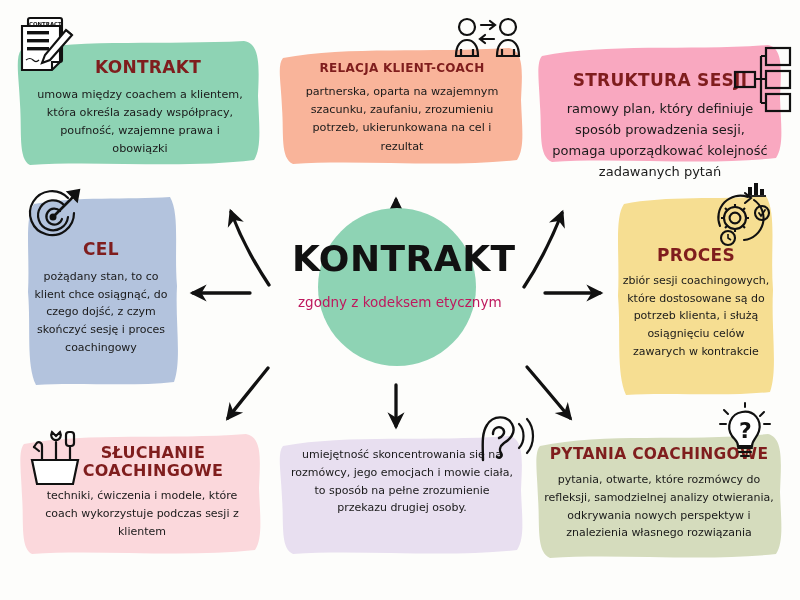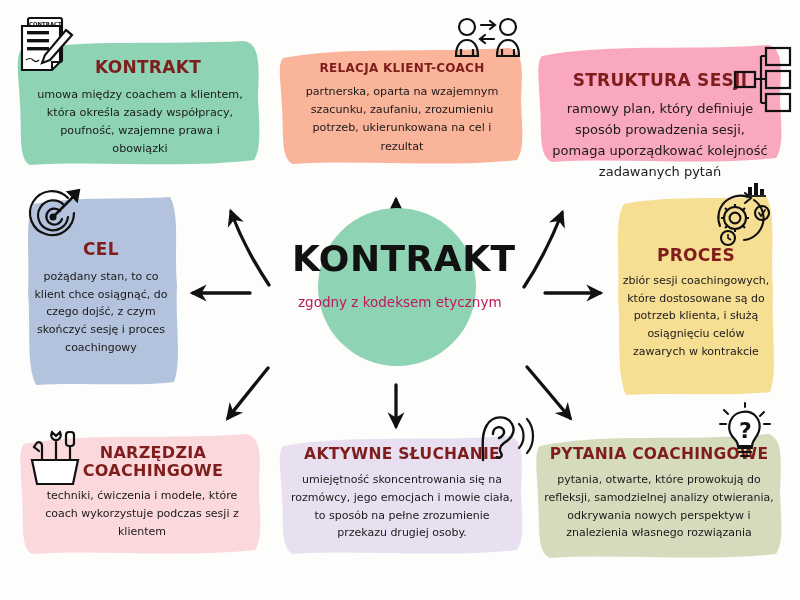--- a/index.html
+++ b/index.html
@@ -279,21 +279,21 @@
         <path d="M12,36 L58,36 L53,60 L17,60 Z" fill="#fff"></path>
         <path d="M22,36 L22,22 C22,18 18,17 16,20 L14,23" stroke-linecap="round"></path>
         <path d="M14,23 L19,27" stroke-linecap="round"></path>
         <path d="M36,36 L36,18" stroke-linecap="round"></path>
         <path d="M32,8 C30,12 32,16 36,16 C40,16 42,12 40,8 L36,12 Z" stroke-linecap="round"></path>
         <rect x="46" y="8" width="8" height="14" rx="3"></rect>
         <path d="M50,22 L50,36" stroke-linecap="round"></path>
       </svg>
     </span>
     <div class="card-inner">
-      <div class="card-title">NARZĘDZIA COACHINGOWE</div>
+      <div class="card-title">SŁUCHANIE COACHINGOWE</div>
       <div class="card-body">techniki, ćwiczenia i modele, które coach wykorzystuje podczas sesji z klientem</div>
     </div>
   </div>
 
   <div class="card" id="card-sluchanie">
     <div class="blob">
       <svg viewBox="0 0 250 128" preserveAspectRatio="none">
         <path d="M6,16 C72,4 152,12 232,6 C248,9 245,34 244,60 C245,88 248,108 240,120
                  C168,128 80,119 16,124 C3,118 7,94 5,68 C4,42 0,23 6,16 Z" fill="#e8dff0"></path>
       </svg>
@@ -301,21 +301,20 @@
     <span class="card-icon">
       <svg width="62" height="56" viewBox="0 0 62 56" fill="none" stroke="#111" stroke-width="2.4">
         <path d="M10,48 C10,36 8,22 14,13 C20,3 34,3 39,12 C44,21 36,28 31,31
                  C27,34 26,38 28,41 C30,44 27,47 24,45" stroke-linecap="round"></path>
         <path d="M20,22 C20,16 26,13 30,17 C33,21 29,25 26,26" stroke-linecap="round"></path>
         <path d="M46,12 C52,18 52,30 46,36" stroke-linecap="round" stroke-width="2.2"></path>
         <path d="M54,7 C62,16 62,32 54,41" stroke-linecap="round" stroke-width="2.2"></path>
       </svg>
     </span>
     <div class="card-inner">
-      <div class="card-title">AKTYWNE SŁUCHANIE</div>
       <div class="card-body">umiejętność skoncentrowania się na rozmówcy, jego emocjach i mowie ciała, to sposób na pełne zrozumienie przekazu drugiej osoby.</div>
     </div>
   </div>
 
   <div class="card" id="card-pytania">
     <div class="blob">
       <svg viewBox="0 0 254 140" preserveAspectRatio="none">
         <path d="M8,22 C74,8 154,18 236,10 C252,14 249,40 248,68 C249,96 252,118 244,130
                  C172,138 84,129 18,134 C4,128 8,102 6,74 C5,46 2,29 8,22 Z" fill="#d5dcbd"></path>
       </svg>
@@ -323,21 +322,21 @@
     <span class="card-icon">
       <svg width="62" height="64" viewBox="0 0 62 64" fill="none" stroke="#111" stroke-width="2.2">
         <path d="M18,34 C12,25 16,12 28,10 C40,8 48,18 45,29 C43,36 38,38 38,44 L24,44 C24,39 21,38 18,34 Z" fill="#fff"></path>
         <path d="M24,46 L38,46 M25,50 L37,50 M27,54 L35,54" stroke-linecap="round"></path>
         <text x="25" y="36" font-family="DejaVu Sans, sans-serif" font-size="22" font-weight="bold" fill="#111" stroke="none">?</text>
         <path d="M6,22 L12,22 M50,22 L56,22 M10,8 L14,12 M50,10 L46,14 M31,1 L31,5" stroke-linecap="round" stroke-width="2"></path>
       </svg>
     </span>
     <div class="card-inner">
       <div class="card-title">PYTANIA COACHINGOWE</div>
-      <div class="card-body">pytania, otwarte, które prowokują do refleksji, samodzielnej analizy otwierania, odkrywania nowych perspektyw i znalezienia własnego rozwiązania</div>
+      <div class="card-body">pytania, otwarte, które rozmówcy do refleksji, samodzielnej analizy otwierania, odkrywania nowych perspektyw i znalezienia własnego rozwiązania</div>
     </div>
   </div>
 
   <div id="hub">
     <div id="hub-circle" style="background: rgb(142, 211, 180);"></div>
     <div id="hub-title">KONTRAKT</div>
     <div class="hub-sub" id="hub-sub1">zgodny z kodeksem etycznym</div>
   </div>
 
 </div>

